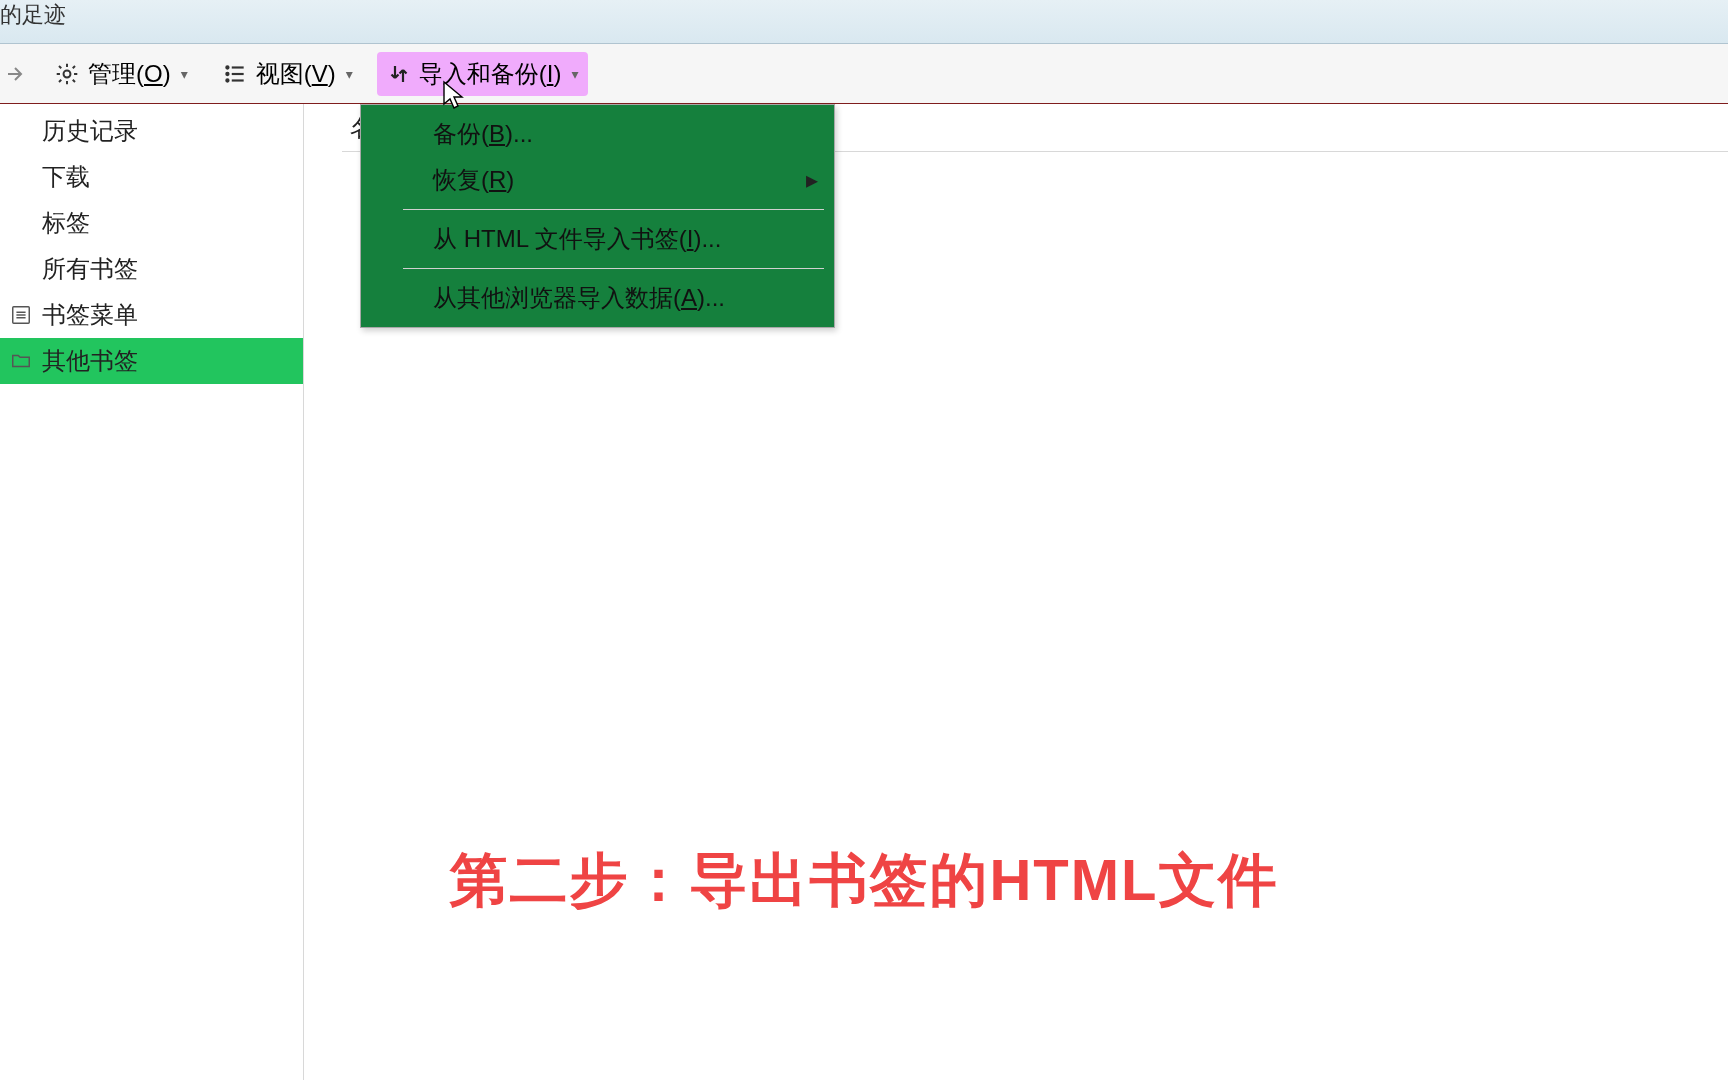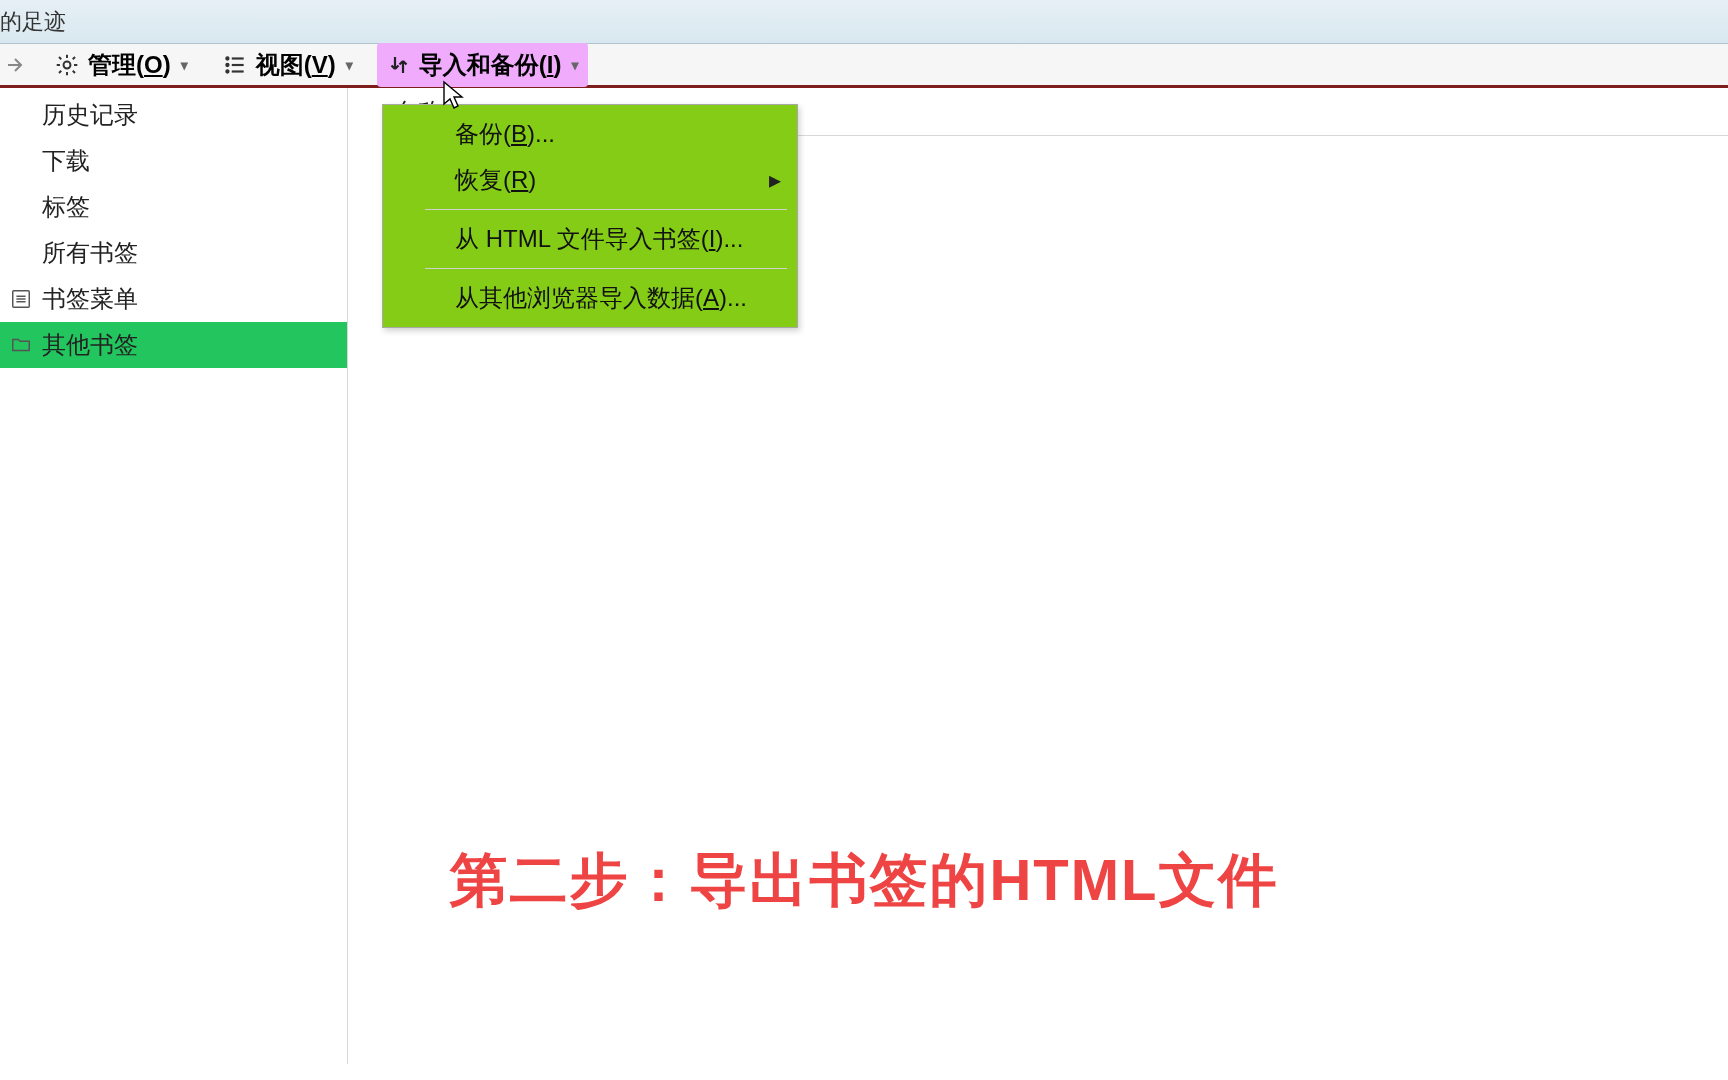--- a/index.html
+++ b/index.html
@@ -2,52 +2,51 @@
 <html><head>
 <meta charset="utf-8">
 <style>
   * { margin: 0; padding: 0; box-sizing: border-box; font-family: "Microsoft YaHei", "SimSun", sans-serif; }
   body { width: 1728px; height: 1080px; background: #fff; overflow: hidden; position: relative; }
 
   .title-bar {
     height: 44px;
     background: linear-gradient(to bottom, #e6f0f5, #d9e8f0);
     border-bottom: 1px solid #b0c4d0;
-    display: flex; align-items: center;
+    display: flex; align-items: flex-start;
     padding-left: 0px;
     font-size: 22px;
     color: #333;
   }
   .toolbar {
-    height: 44px;
+    height: 60px;
     background: #f6f6f6;
-    border-bottom: 3px solid #7f1d1d;
+    border-bottom: 1px solid #7f1d1d;
     display: flex; align-items: center;
     padding-left: 0px;
     gap: 14px;
     font-size: 24px;
-    font-weight: bold;
   }
   .tb-arrow { width: 30px; display: flex; justify-content: center; color: #888; }
   .tb-btn {
     display: flex; align-items: center; gap: 8px;
     padding: 6px 10px;
     border-radius: 4px;
     cursor: default;
   }
   .tb-btn.active {
     background: #f0abfc;
   }
   .tb-icon { display: inline-flex; align-items: center; }
   .chev { font-size: 14px; color: #666; margin-left: 2px; }
   .underline { text-decoration: underline; text-underline-offset: 2px; }
 
   .main { display: flex; height: calc(1080px - 44px - 60px); position: relative; }
   .sidebar {
-    width: 348px;
+    width: 304px;
     border-right: 1px solid #d8d8d8;
     background: #fff;
     padding-top: 4px;
   }
   .side-item {
     height: 46px;
     display: flex; align-items: center;
     padding-left: 8px;
     font-size: 24px;
     gap: 8px;
@@ -62,23 +61,23 @@
     border-bottom: 1px solid #d8d8d8;
     display: flex; align-items: center;
     font-size: 24px;
     color: #222;
     margin-left: 38px;
   }
   .col-header .name { padding-left: 8px; }
 
   .menu {
     position: absolute;
-    left: 382px; top: 104px;
-    width: 416px;
-    background: #84cc16;
+    left: 360px; top: 104px;
+    width: 475px;
+    background: #15803d;
     border: 1px solid #a8a8a8;
     box-shadow: 2px 3px 6px rgba(0,0,0,0.18);
     z-index: 50;
     font-size: 24px;
   }
   .menu .pad { height: 6px; }
   .menu-item {
     display: flex; align-items: center;
     padding: 7px 12px 7px 72px;
     position: relative;

